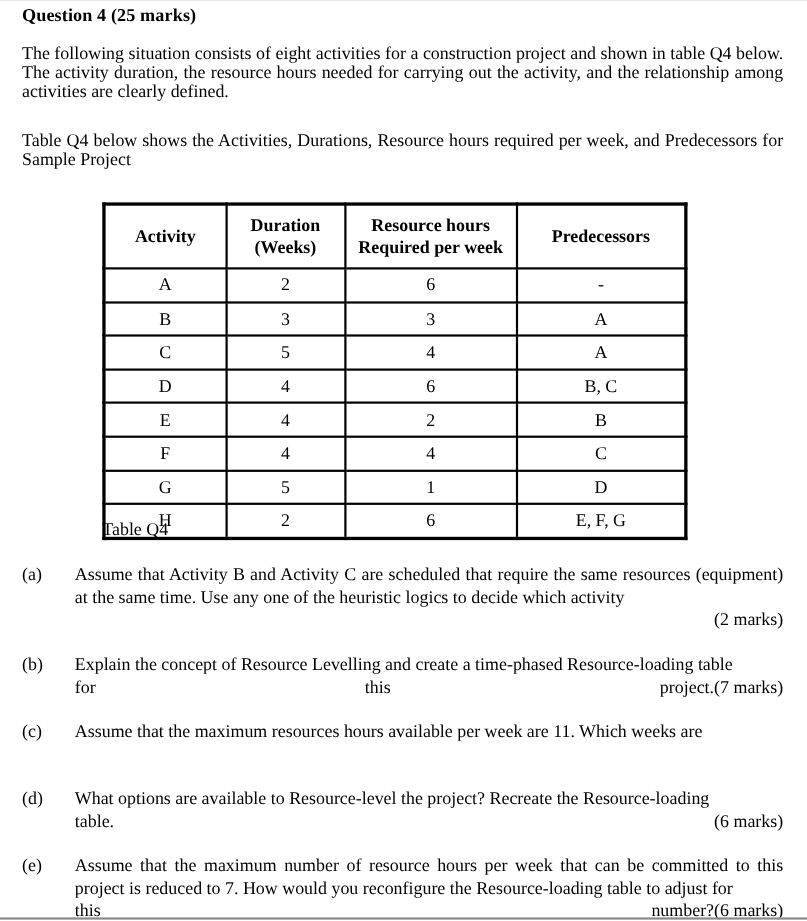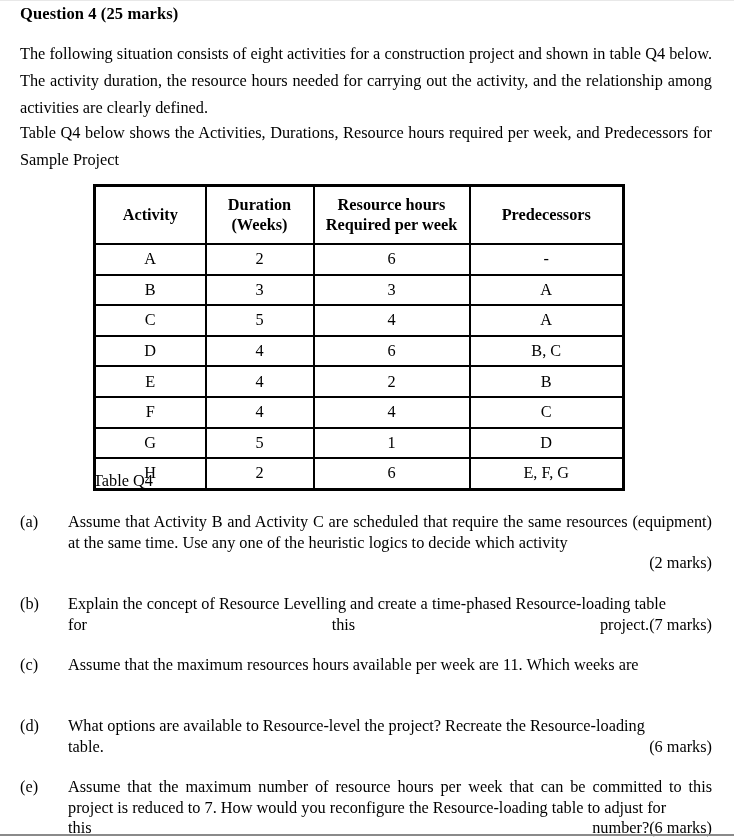--- a/index.html
+++ b/index.html
@@ -31,21 +31,21 @@
     font-size: 16.5px;
     font-weight: bold;
     letter-spacing: 0.1px;
   }
 
   .para {
     position: absolute;
     left: 20px;
     width: 692px;
     font-size: 16.3px;
-    line-height: 27px;
+    line-height: 17px;
     text-align: justify;
     text-justify: inter-word;
   }
   .para.p1 { top: 40px; }
   .para.p2 { top: 119px; }
 
   
   .tbl-wrap {
     position: absolute;
     left: 93px;

